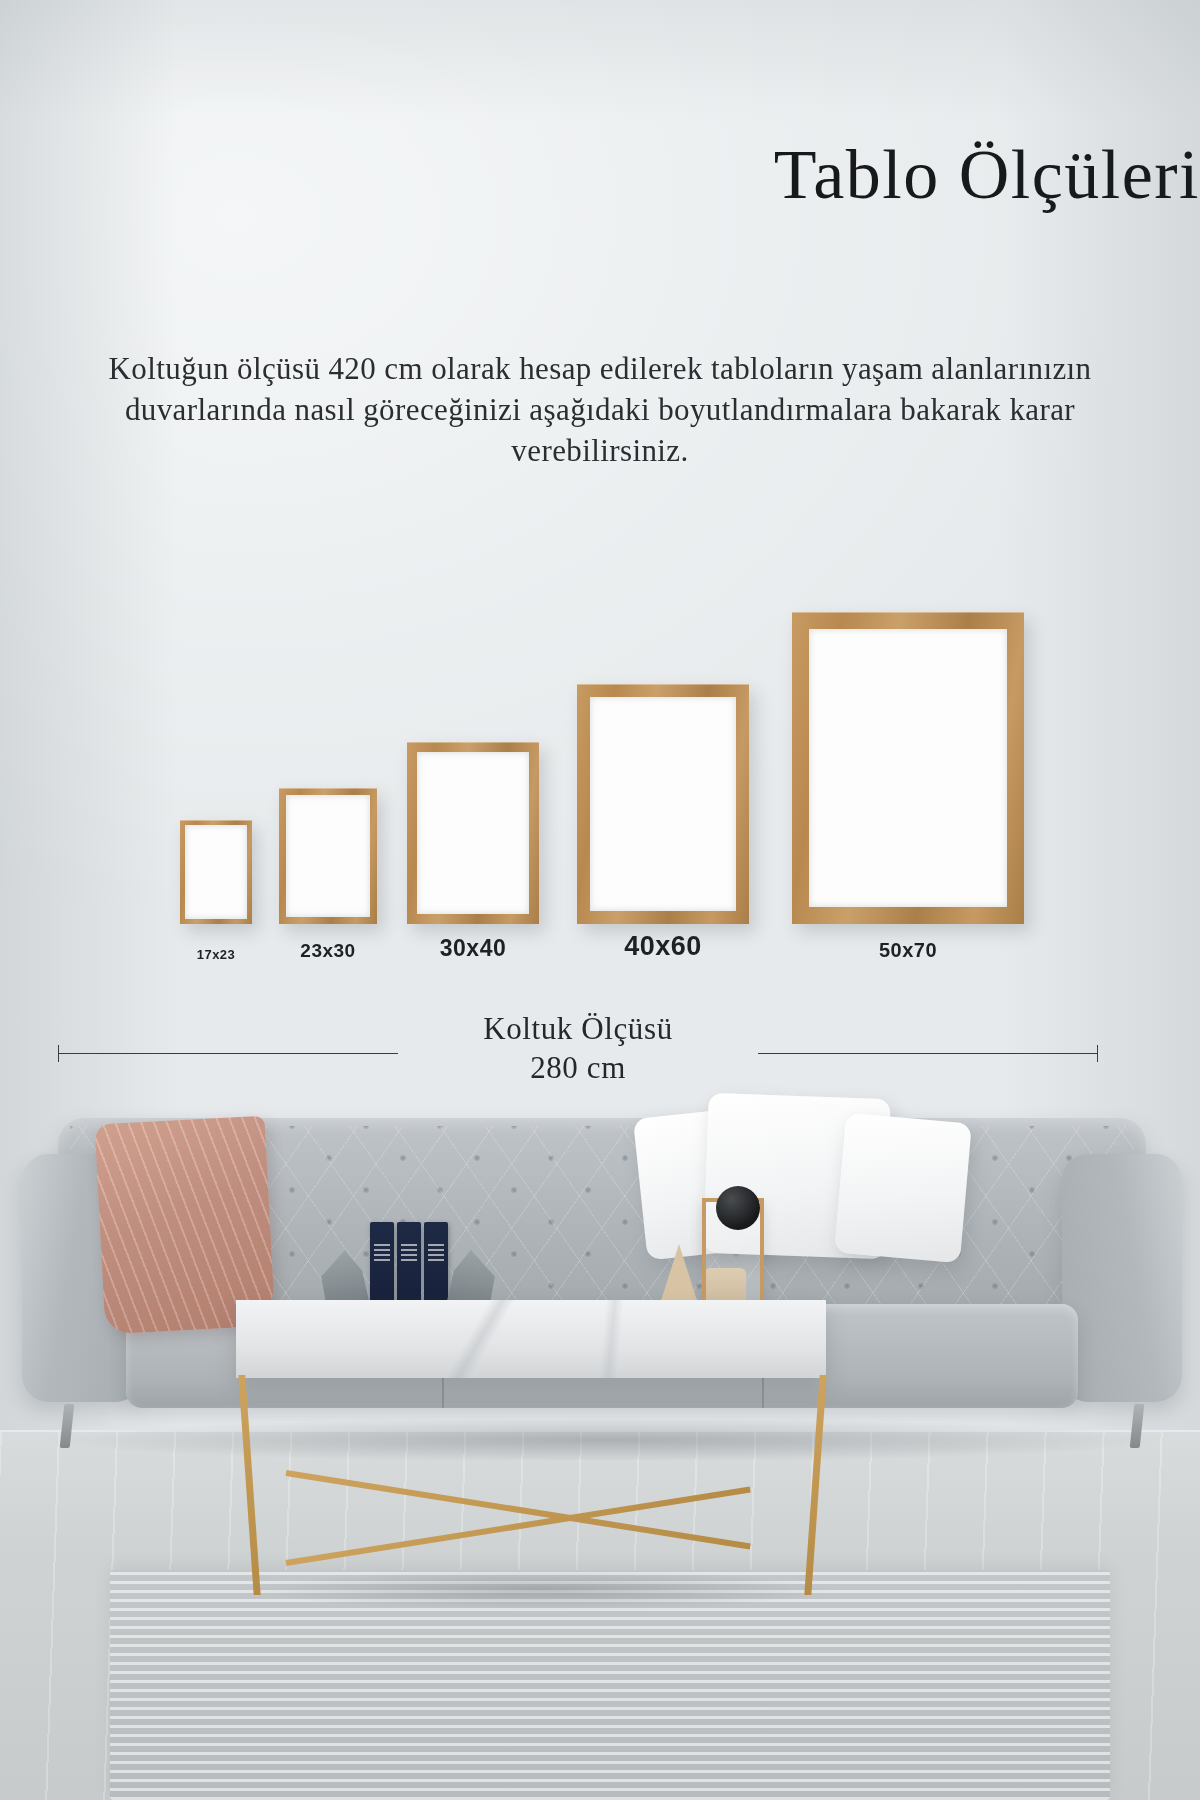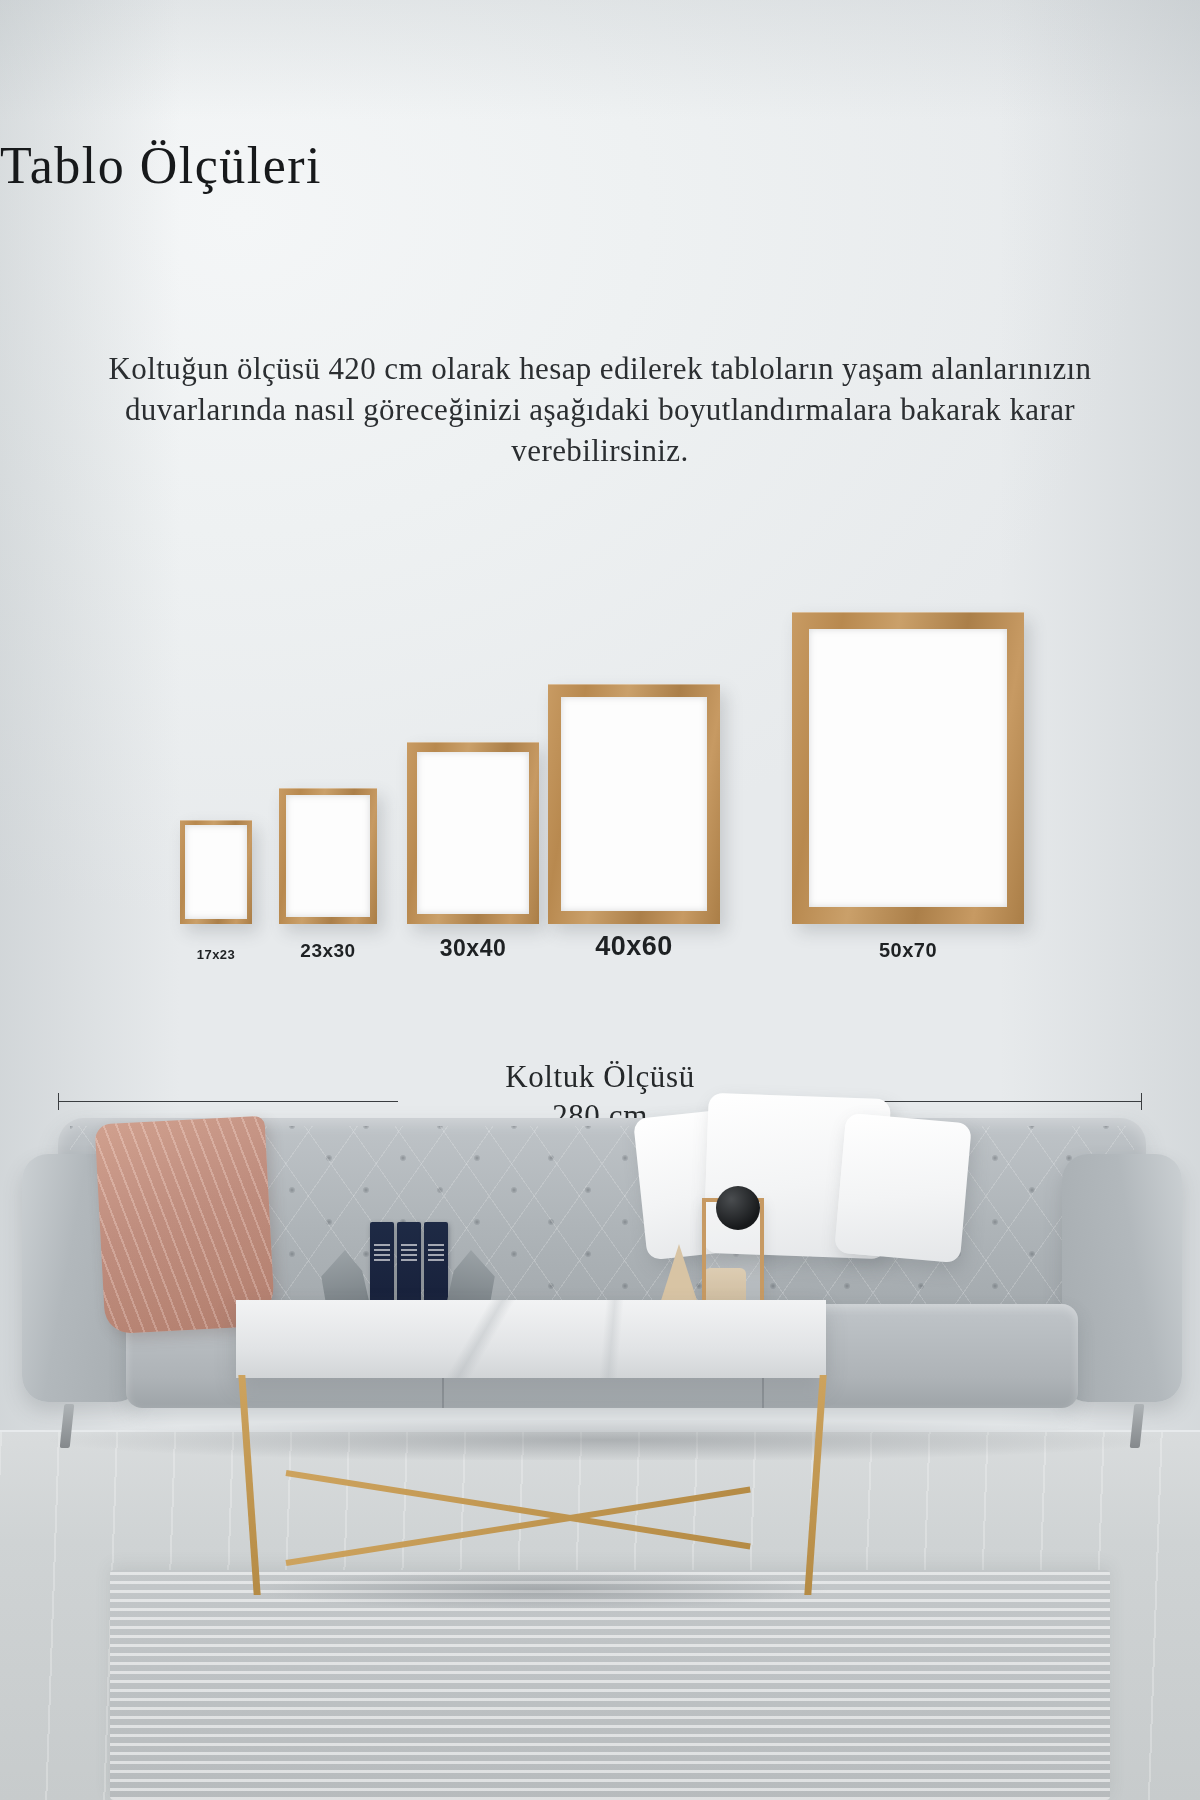--- a/index.html
+++ b/index.html
@@ -41,23 +41,23 @@
     background: linear-gradient(180deg, rgba(175,182,186,0.22), rgba(175,182,186,0));
     pointer-events: none;
   }
 
   
   .title {
     position: absolute;
     top: 140px;
     left: 0;
     width: 1200px;
-    text-align: left;
+    text-align: right;
     font-family: "Liberation Serif", serif;
-    font-size: 52px;
+    font-size: 70px;
     font-weight: 400;
     letter-spacing: 1.5px;
     color: #17191b;
     line-height: 1;
   }
   .subtitle {
     position: absolute;
     top: 348px;
     left: 70px;
     width: 1060px;
@@ -108,24 +108,23 @@
     font-family: "Liberation Sans", sans-serif;
     font-weight: 700;
     color: #1e2123;
     letter-spacing: 0.5px;
   }
 
   
   .measure {
     position: absolute;
     left: 0;
-    top: 1058px;
+    top: 1010px;
     width: 1156px;
     height: 90px;
-    padding-left: 44px;
   }
   .measure-text {
     position: absolute;
     left: 0; right: 0;
     top: 0;
     text-align: center;
     font-family: "Liberation Serif", serif;
     font-size: 31px;
     line-height: 1.25;
     color: #25282a;
@@ -419,21 +418,21 @@
           <div class="mat" style="inset: 7px;"></div>
         </div>
         <div class="frame-label" style="bottom: 18px; font-size: 19px;">23x30</div>
       </div>
       <div class="frame-slot" style="left: 409px; width: 128px; height: 246px;">
         <div class="frame" style="width: 132px; height: 182px; padding: 10px; bottom: 56px;">
           <div class="mat" style="inset: 10px;"></div>
         </div>
         <div class="frame-label" style="bottom: 18px; font-size: 23px;">30x40</div>
       </div>
-      <div class="frame-slot" style="left: 548px; width: 172px; height: 304px;">
+      <div class="frame-slot" style="left: 577px; width: 172px; height: 304px;">
         <div class="frame" style="width: 172px; height: 240px; padding: 13px; bottom: 56px;">
           <div class="mat" style="inset: 13px;"></div>
         </div>
         <div class="frame-label" style="bottom: 18px; font-size: 27px;">40x60</div>
       </div>
       <div class="frame-slot" style="left: 792px; width: 232px; height: 376px;">
         <div class="frame" style="width: 232px; height: 312px; padding: 17px; bottom: 56px;">
           <div class="mat" style="inset: 17px;"></div>
         </div>
         <div class="frame-label" style="bottom: 18px; font-size: 20px;">50x70</div>

